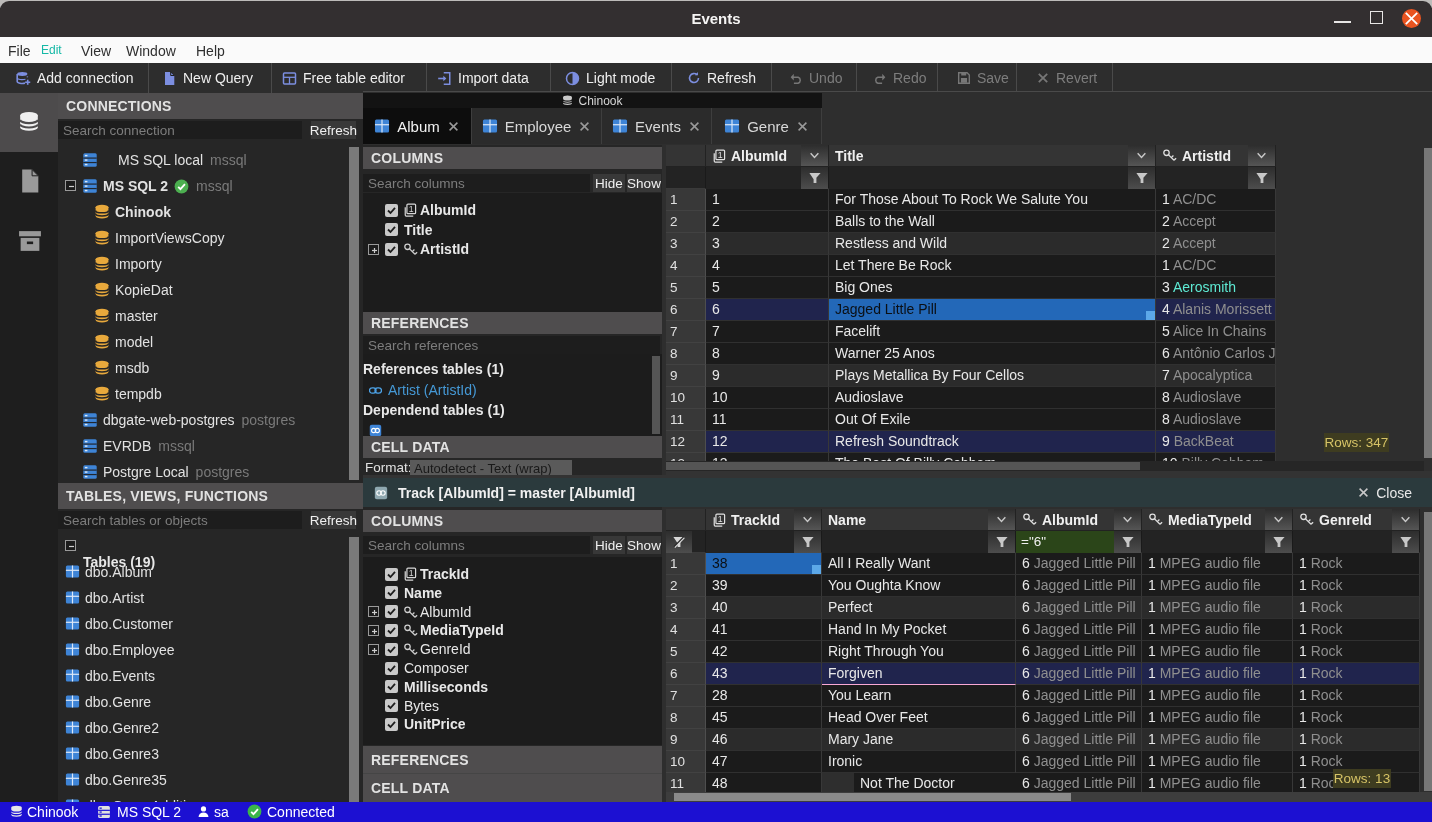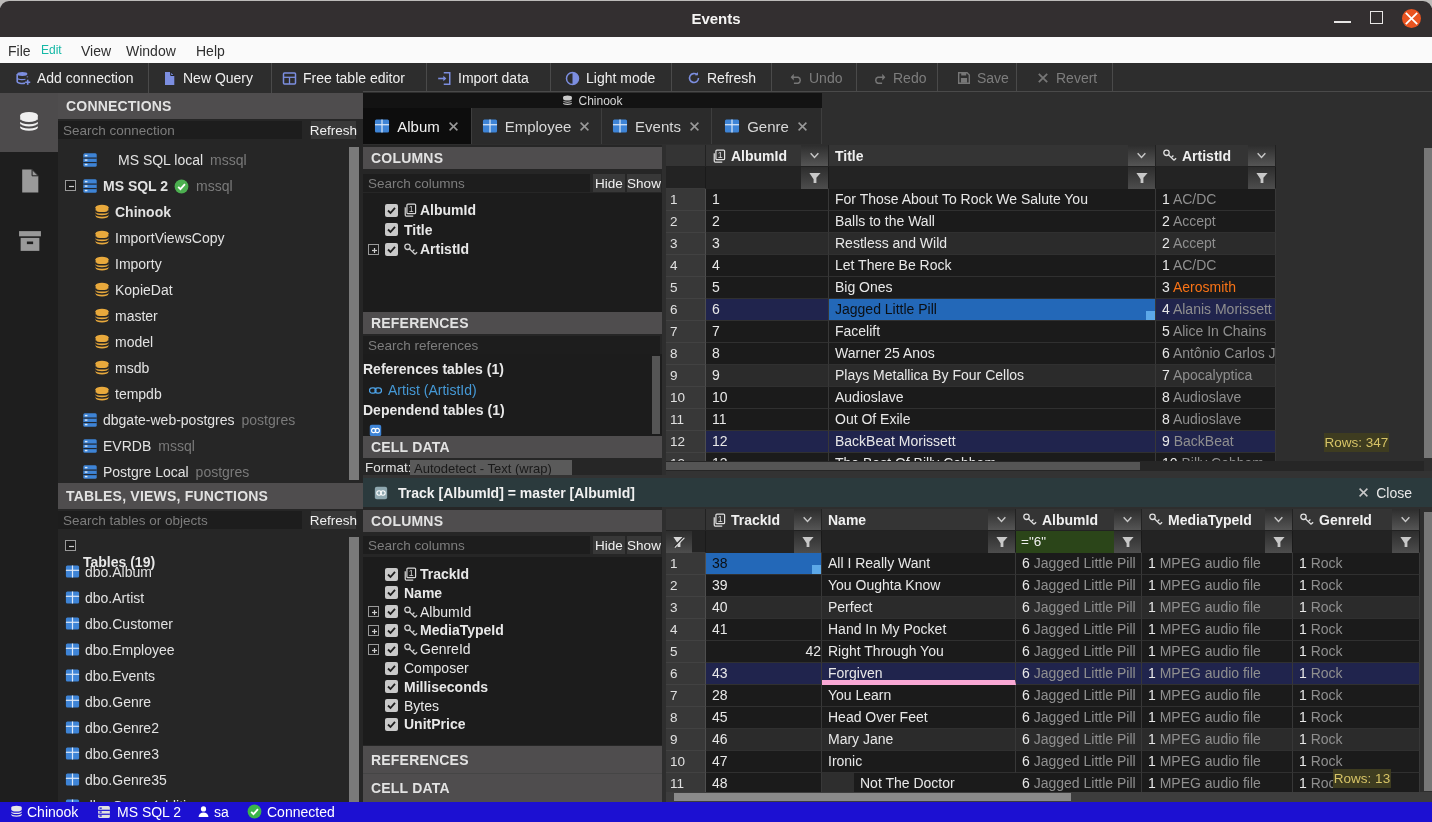--- a/index.html
+++ b/index.html
@@ -600,21 +600,21 @@
       <div class="abs" style="left:40px;top:44px;width:123px;height:22px;background:#2B2B2B;border-right:1px solid #383838;border-bottom:1px solid #303030;font-size:14px;color:#E8E8E8;padding-left:6px;line-height:21px;white-space:nowrap;overflow:hidden;">3</div>
       <div class="abs" style="left:163px;top:44px;width:327px;height:22px;background:#2B2B2B;border-right:1px solid #383838;border-bottom:1px solid #303030;font-size:14px;color:#E8E8E8;padding-left:6px;line-height:21px;white-space:nowrap;overflow:hidden;">Restless and Wild</div>
       <div class="abs" style="left:490px;top:44px;width:120px;height:22px;background:#2B2B2B;border-right:1px solid #383838;border-bottom:1px solid #303030;font-size:14px;color:#E8E8E8;padding-left:6px;line-height:21px;white-space:nowrap;overflow:hidden;">2 <span style="color:#8F8F8F;">Accept</span></div>
       <div class="abs" style="left:0px;top:66px;width:40px;height:22px;background:#383838;border-right:1px solid #4E4E4E;border-bottom:1px solid #424242;color:#E0E0E0;font-size:13.5px;padding-left:4px;line-height:21px;">4</div>
       <div class="abs" style="left:40px;top:66px;width:123px;height:22px;background:#1B1B1B;border-right:1px solid #383838;border-bottom:1px solid #303030;font-size:14px;color:#E8E8E8;padding-left:6px;line-height:21px;white-space:nowrap;overflow:hidden;">4</div>
       <div class="abs" style="left:163px;top:66px;width:327px;height:22px;background:#1B1B1B;border-right:1px solid #383838;border-bottom:1px solid #303030;font-size:14px;color:#E8E8E8;padding-left:6px;line-height:21px;white-space:nowrap;overflow:hidden;">Let There Be Rock</div>
       <div class="abs" style="left:490px;top:66px;width:120px;height:22px;background:#1B1B1B;border-right:1px solid #383838;border-bottom:1px solid #303030;font-size:14px;color:#E8E8E8;padding-left:6px;line-height:21px;white-space:nowrap;overflow:hidden;">1 <span style="color:#8F8F8F;">AC/DC</span></div>
       <div class="abs" style="left:0px;top:88px;width:40px;height:22px;background:#383838;border-right:1px solid #4E4E4E;border-bottom:1px solid #424242;color:#E0E0E0;font-size:13.5px;padding-left:4px;line-height:21px;">5</div>
       <div class="abs" style="left:40px;top:88px;width:123px;height:22px;background:#1B1B1B;border-right:1px solid #383838;border-bottom:1px solid #303030;font-size:14px;color:#E8E8E8;padding-left:6px;line-height:21px;white-space:nowrap;overflow:hidden;">5</div>
       <div class="abs" style="left:163px;top:88px;width:327px;height:22px;background:#1B1B1B;border-right:1px solid #383838;border-bottom:1px solid #303030;font-size:14px;color:#E8E8E8;padding-left:6px;line-height:21px;white-space:nowrap;overflow:hidden;">Big Ones</div>
-      <div class="abs" style="left:490px;top:88px;width:120px;height:22px;background:#1B1B1B;border-right:1px solid #383838;border-bottom:1px solid #303030;font-size:14px;color:#E8E8E8;padding-left:6px;line-height:21px;white-space:nowrap;overflow:hidden;">3 <span style="color:#f97316;">Aerosmith</span></div>
+      <div class="abs" style="left:490px;top:88px;width:120px;height:22px;background:#1B1B1B;border-right:1px solid #383838;border-bottom:1px solid #303030;font-size:14px;color:#E8E8E8;padding-left:6px;line-height:21px;white-space:nowrap;overflow:hidden;">3 <span style="color:#5eead4;">Aerosmith</span></div>
       <div class="abs" style="left:0px;top:110px;width:40px;height:22px;background:#383838;border-right:1px solid #4E4E4E;border-bottom:1px solid #424242;color:#E0E0E0;font-size:13.5px;padding-left:4px;line-height:21px;">6</div>
       <div class="abs" style="left:40px;top:110px;width:123px;height:22px;background:#20244D;border-right:1px solid #383838;border-bottom:1px solid #303030;font-size:14px;color:#E8E8E8;padding-left:6px;line-height:21px;white-space:nowrap;overflow:hidden;">6</div>
       <div class="abs" style="left:163px;top:110px;width:327px;height:22px;background:#2368B8;border-right:1px solid #383838;border-bottom:1px solid #303030;font-size:14px;color:#E8E8E8;padding-left:6px;line-height:21px;white-space:nowrap;overflow:hidden;"><span style="color:#0b0f14;">Jagged Little Pill</span><span style="position:absolute;right:0px;bottom:0px;width:9px;height:9px;background:#5CA8E8;"></span></div>
       <div class="abs" style="left:490px;top:110px;width:120px;height:22px;background:#20244D;border-right:1px solid #383838;border-bottom:1px solid #303030;font-size:14px;color:#E8E8E8;padding-left:6px;line-height:21px;white-space:nowrap;overflow:hidden;">4 <span style="color:#8F8F8F;">Alanis Morissett</span></div>
       <div class="abs" style="left:0px;top:132px;width:40px;height:22px;background:#383838;border-right:1px solid #4E4E4E;border-bottom:1px solid #424242;color:#E0E0E0;font-size:13.5px;padding-left:4px;line-height:21px;">7</div>
       <div class="abs" style="left:40px;top:132px;width:123px;height:22px;background:#1B1B1B;border-right:1px solid #383838;border-bottom:1px solid #303030;font-size:14px;color:#E8E8E8;padding-left:6px;line-height:21px;white-space:nowrap;overflow:hidden;">7</div>
       <div class="abs" style="left:163px;top:132px;width:327px;height:22px;background:#1B1B1B;border-right:1px solid #383838;border-bottom:1px solid #303030;font-size:14px;color:#E8E8E8;padding-left:6px;line-height:21px;white-space:nowrap;overflow:hidden;">Facelift</div>
       <div class="abs" style="left:490px;top:132px;width:120px;height:22px;background:#1B1B1B;border-right:1px solid #383838;border-bottom:1px solid #303030;font-size:14px;color:#E8E8E8;padding-left:6px;line-height:21px;white-space:nowrap;overflow:hidden;">5 <span style="color:#8F8F8F;">Alice In Chains</span></div>
       <div class="abs" style="left:0px;top:154px;width:40px;height:22px;background:#383838;border-right:1px solid #4E4E4E;border-bottom:1px solid #424242;color:#E0E0E0;font-size:13.5px;padding-left:4px;line-height:21px;">8</div>
       <div class="abs" style="left:40px;top:154px;width:123px;height:22px;background:#1B1B1B;border-right:1px solid #383838;border-bottom:1px solid #303030;font-size:14px;color:#E8E8E8;padding-left:6px;line-height:21px;white-space:nowrap;overflow:hidden;">8</div>
@@ -627,21 +627,21 @@
       <div class="abs" style="left:0px;top:198px;width:40px;height:22px;background:#383838;border-right:1px solid #4E4E4E;border-bottom:1px solid #424242;color:#E0E0E0;font-size:13.5px;padding-left:4px;line-height:21px;">10</div>
       <div class="abs" style="left:40px;top:198px;width:123px;height:22px;background:#1B1B1B;border-right:1px solid #383838;border-bottom:1px solid #303030;font-size:14px;color:#E8E8E8;padding-left:6px;line-height:21px;white-space:nowrap;overflow:hidden;">10</div>
       <div class="abs" style="left:163px;top:198px;width:327px;height:22px;background:#1B1B1B;border-right:1px solid #383838;border-bottom:1px solid #303030;font-size:14px;color:#E8E8E8;padding-left:6px;line-height:21px;white-space:nowrap;overflow:hidden;">Audioslave</div>
       <div class="abs" style="left:490px;top:198px;width:120px;height:22px;background:#1B1B1B;border-right:1px solid #383838;border-bottom:1px solid #303030;font-size:14px;color:#E8E8E8;padding-left:6px;line-height:21px;white-space:nowrap;overflow:hidden;">8 <span style="color:#8F8F8F;">Audioslave</span></div>
       <div class="abs" style="left:0px;top:220px;width:40px;height:22px;background:#383838;border-right:1px solid #4E4E4E;border-bottom:1px solid #424242;color:#E0E0E0;font-size:13.5px;padding-left:4px;line-height:21px;">11</div>
       <div class="abs" style="left:40px;top:220px;width:123px;height:22px;background:#1B1B1B;border-right:1px solid #383838;border-bottom:1px solid #303030;font-size:14px;color:#E8E8E8;padding-left:6px;line-height:21px;white-space:nowrap;overflow:hidden;">11</div>
       <div class="abs" style="left:163px;top:220px;width:327px;height:22px;background:#1B1B1B;border-right:1px solid #383838;border-bottom:1px solid #303030;font-size:14px;color:#E8E8E8;padding-left:6px;line-height:21px;white-space:nowrap;overflow:hidden;">Out Of Exile</div>
       <div class="abs" style="left:490px;top:220px;width:120px;height:22px;background:#1B1B1B;border-right:1px solid #383838;border-bottom:1px solid #303030;font-size:14px;color:#E8E8E8;padding-left:6px;line-height:21px;white-space:nowrap;overflow:hidden;">8 <span style="color:#8F8F8F;">Audioslave</span></div>
       <div class="abs" style="left:0px;top:242px;width:40px;height:22px;background:#383838;border-right:1px solid #4E4E4E;border-bottom:1px solid #424242;color:#E0E0E0;font-size:13.5px;padding-left:4px;line-height:21px;">12</div>
       <div class="abs" style="left:40px;top:242px;width:123px;height:22px;background:#20244D;border-right:1px solid #383838;border-bottom:1px solid #303030;font-size:14px;color:#E8E8E8;padding-left:6px;line-height:21px;white-space:nowrap;overflow:hidden;">12</div>
-      <div class="abs" style="left:163px;top:242px;width:327px;height:22px;background:#20244D;border-right:1px solid #383838;border-bottom:1px solid #303030;font-size:14px;color:#E8E8E8;padding-left:6px;line-height:21px;white-space:nowrap;overflow:hidden;">BackBeat Morissett</div>
+      <div class="abs" style="left:163px;top:242px;width:327px;height:22px;background:#20244D;border-right:1px solid #383838;border-bottom:1px solid #303030;font-size:14px;color:#E8E8E8;padding-left:6px;line-height:21px;white-space:nowrap;overflow:hidden;">Refresh Soundtrack</div>
       <div class="abs" style="left:490px;top:242px;width:120px;height:22px;background:#20244D;border-right:1px solid #383838;border-bottom:1px solid #303030;font-size:14px;color:#E8E8E8;padding-left:6px;line-height:21px;white-space:nowrap;overflow:hidden;">9 <span style="color:#8F8F8F;">BackBeat</span></div>
       <div class="abs" style="left:0px;top:264px;width:40px;height:22px;background:#383838;border-right:1px solid #4E4E4E;border-bottom:1px solid #424242;color:#E0E0E0;font-size:13.5px;padding-left:4px;line-height:21px;">13</div>
       <div class="abs" style="left:40px;top:264px;width:123px;height:22px;background:#1B1B1B;border-right:1px solid #383838;border-bottom:1px solid #303030;font-size:14px;color:#E8E8E8;padding-left:6px;line-height:21px;white-space:nowrap;overflow:hidden;">13</div>
       <div class="abs" style="left:163px;top:264px;width:327px;height:22px;background:#1B1B1B;border-right:1px solid #383838;border-bottom:1px solid #303030;font-size:14px;color:#E8E8E8;padding-left:6px;line-height:21px;white-space:nowrap;overflow:hidden;">The Best Of Billy Cobham</div>
       <div class="abs" style="left:490px;top:264px;width:120px;height:22px;background:#1B1B1B;border-right:1px solid #383838;border-bottom:1px solid #303030;font-size:14px;color:#E8E8E8;padding-left:6px;line-height:21px;white-space:nowrap;overflow:hidden;">10 <span style="color:#8F8F8F;">Billy Cobham</span></div>
     </div>
 <div class="abs" style="left:666px;top:461px;width:766px;height:10px;background:#262626;"></div>
 <div class="abs" style="left:666px;top:462px;width:474px;height:8px;background:#555;"></div>
 <div class="abs" style="left:1424px;top:145px;width:8px;height:326px;background:#2E2E2E;"></div>
 <div class="abs" style="left:1424px;top:148px;width:8px;height:310px;background:#777;"></div>
@@ -918,28 +918,28 @@
       <div class="abs" style="left:350px;top:44px;width:126px;height:22px;background:#2B2B2B;border-right:1px solid #383838;border-bottom:1px solid #303030;font-size:14px;color:#E8E8E8;padding-left:6px;line-height:21px;white-space:nowrap;overflow:hidden;">6 <span style="color:#8F8F8F;">Jagged Little Pill</span></div>
       <div class="abs" style="left:476px;top:44px;width:151px;height:22px;background:#2B2B2B;border-right:1px solid #383838;border-bottom:1px solid #303030;font-size:14px;color:#E8E8E8;padding-left:6px;line-height:21px;white-space:nowrap;overflow:hidden;">1 <span style="color:#8F8F8F;">MPEG audio file</span></div>
       <div class="abs" style="left:627px;top:44px;width:127px;height:22px;background:#2B2B2B;border-right:1px solid #383838;border-bottom:1px solid #303030;font-size:14px;color:#E8E8E8;padding-left:6px;line-height:21px;white-space:nowrap;overflow:hidden;">1 <span style="color:#8F8F8F;">Rock</span></div>
       <div class="abs" style="left:0px;top:66px;width:40px;height:22px;background:#383838;border-right:1px solid #4E4E4E;border-bottom:1px solid #424242;color:#E0E0E0;font-size:13.5px;padding-left:4px;line-height:21px;">4</div>
       <div class="abs" style="left:40px;top:66px;width:116px;height:22px;background:#1B1B1B;border-right:1px solid #383838;border-bottom:1px solid #303030;font-size:14px;color:#E8E8E8;padding-left:6px;line-height:21px;white-space:nowrap;overflow:hidden;">41</div>
       <div class="abs" style="left:156px;top:66px;width:194px;height:22px;background:#1B1B1B;border-right:1px solid #383838;border-bottom:1px solid #303030;font-size:14px;color:#E8E8E8;padding-left:6px;line-height:21px;white-space:nowrap;overflow:hidden;">Hand In My Pocket</div>
       <div class="abs" style="left:350px;top:66px;width:126px;height:22px;background:#1B1B1B;border-right:1px solid #383838;border-bottom:1px solid #303030;font-size:14px;color:#E8E8E8;padding-left:6px;line-height:21px;white-space:nowrap;overflow:hidden;">6 <span style="color:#8F8F8F;">Jagged Little Pill</span></div>
       <div class="abs" style="left:476px;top:66px;width:151px;height:22px;background:#1B1B1B;border-right:1px solid #383838;border-bottom:1px solid #303030;font-size:14px;color:#E8E8E8;padding-left:6px;line-height:21px;white-space:nowrap;overflow:hidden;">1 <span style="color:#8F8F8F;">MPEG audio file</span></div>
       <div class="abs" style="left:627px;top:66px;width:127px;height:22px;background:#1B1B1B;border-right:1px solid #383838;border-bottom:1px solid #303030;font-size:14px;color:#E8E8E8;padding-left:6px;line-height:21px;white-space:nowrap;overflow:hidden;">1 <span style="color:#8F8F8F;">Rock</span></div>
       <div class="abs" style="left:0px;top:88px;width:40px;height:22px;background:#383838;border-right:1px solid #4E4E4E;border-bottom:1px solid #424242;color:#E0E0E0;font-size:13.5px;padding-left:4px;line-height:21px;">5</div>
-      <div class="abs" style="left:40px;top:88px;width:116px;height:22px;background:#1B1B1B;border-right:1px solid #383838;border-bottom:1px solid #303030;font-size:14px;color:#E8E8E8;padding-left:6px;line-height:21px;white-space:nowrap;overflow:hidden;text-align:right;">42</div>
+      <div class="abs" style="left:40px;top:88px;width:116px;height:22px;background:#1B1B1B;border-right:1px solid #383838;border-bottom:1px solid #303030;font-size:14px;color:#E8E8E8;padding-left:6px;line-height:21px;white-space:nowrap;overflow:hidden;">42</div>
       <div class="abs" style="left:156px;top:88px;width:194px;height:22px;background:#1B1B1B;border-right:1px solid #383838;border-bottom:1px solid #303030;font-size:14px;color:#E8E8E8;padding-left:6px;line-height:21px;white-space:nowrap;overflow:hidden;">Right Through You</div>
       <div class="abs" style="left:350px;top:88px;width:126px;height:22px;background:#1B1B1B;border-right:1px solid #383838;border-bottom:1px solid #303030;font-size:14px;color:#E8E8E8;padding-left:6px;line-height:21px;white-space:nowrap;overflow:hidden;">6 <span style="color:#8F8F8F;">Jagged Little Pill</span></div>
       <div class="abs" style="left:476px;top:88px;width:151px;height:22px;background:#1B1B1B;border-right:1px solid #383838;border-bottom:1px solid #303030;font-size:14px;color:#E8E8E8;padding-left:6px;line-height:21px;white-space:nowrap;overflow:hidden;">1 <span style="color:#8F8F8F;">MPEG audio file</span></div>
       <div class="abs" style="left:627px;top:88px;width:127px;height:22px;background:#1B1B1B;border-right:1px solid #383838;border-bottom:1px solid #303030;font-size:14px;color:#E8E8E8;padding-left:6px;line-height:21px;white-space:nowrap;overflow:hidden;">1 <span style="color:#8F8F8F;">Rock</span></div>
       <div class="abs" style="left:0px;top:110px;width:40px;height:22px;background:#383838;border-right:1px solid #4E4E4E;border-bottom:1px solid #424242;color:#E0E0E0;font-size:13.5px;padding-left:4px;line-height:21px;">6</div>
       <div class="abs" style="left:40px;top:110px;width:116px;height:22px;background:#20244D;border-right:1px solid #383838;border-bottom:1px solid #303030;font-size:14px;color:#E8E8E8;padding-left:6px;line-height:21px;white-space:nowrap;overflow:hidden;">43</div>
-      <div class="abs" style="left:156px;top:110px;width:194px;height:22px;background:#20244D;border-right:1px solid #383838;border-bottom:5px solid #f9a8d4;font-size:14px;color:#E8E8E8;padding-left:6px;line-height:21px;white-space:nowrap;overflow:hidden;">Forgiven</div>
+      <div class="abs" style="left:156px;top:110px;width:194px;height:22px;background:#20244D;border-right:1px solid #383838;border-bottom:1px solid #f9a8d4;font-size:14px;color:#E8E8E8;padding-left:6px;line-height:21px;white-space:nowrap;overflow:hidden;">Forgiven</div>
       <div class="abs" style="left:350px;top:110px;width:126px;height:22px;background:#20244D;border-right:1px solid #383838;border-bottom:1px solid #303030;font-size:14px;color:#E8E8E8;padding-left:6px;line-height:21px;white-space:nowrap;overflow:hidden;">6 <span style="color:#8F8F8F;">Jagged Little Pill</span></div>
       <div class="abs" style="left:476px;top:110px;width:151px;height:22px;background:#20244D;border-right:1px solid #383838;border-bottom:1px solid #303030;font-size:14px;color:#E8E8E8;padding-left:6px;line-height:21px;white-space:nowrap;overflow:hidden;">1 <span style="color:#8F8F8F;">MPEG audio file</span></div>
       <div class="abs" style="left:627px;top:110px;width:127px;height:22px;background:#20244D;border-right:1px solid #383838;border-bottom:1px solid #303030;font-size:14px;color:#E8E8E8;padding-left:6px;line-height:21px;white-space:nowrap;overflow:hidden;">1 <span style="color:#8F8F8F;">Rock</span></div>
       <div class="abs" style="left:0px;top:132px;width:40px;height:22px;background:#383838;border-right:1px solid #4E4E4E;border-bottom:1px solid #424242;color:#E0E0E0;font-size:13.5px;padding-left:4px;line-height:21px;">7</div>
       <div class="abs" style="left:40px;top:132px;width:116px;height:22px;background:#1B1B1B;border-right:1px solid #383838;border-bottom:1px solid #303030;font-size:14px;color:#E8E8E8;padding-left:6px;line-height:21px;white-space:nowrap;overflow:hidden;">28</div>
       <div class="abs" style="left:156px;top:132px;width:194px;height:22px;background:#1B1B1B;border-right:1px solid #383838;border-bottom:1px solid #303030;font-size:14px;color:#E8E8E8;padding-left:6px;line-height:21px;white-space:nowrap;overflow:hidden;">You Learn</div>
       <div class="abs" style="left:350px;top:132px;width:126px;height:22px;background:#1B1B1B;border-right:1px solid #383838;border-bottom:1px solid #303030;font-size:14px;color:#E8E8E8;padding-left:6px;line-height:21px;white-space:nowrap;overflow:hidden;">6 <span style="color:#8F8F8F;">Jagged Little Pill</span></div>
       <div class="abs" style="left:476px;top:132px;width:151px;height:22px;background:#1B1B1B;border-right:1px solid #383838;border-bottom:1px solid #303030;font-size:14px;color:#E8E8E8;padding-left:6px;line-height:21px;white-space:nowrap;overflow:hidden;">1 <span style="color:#8F8F8F;">MPEG audio file</span></div>
       <div class="abs" style="left:627px;top:132px;width:127px;height:22px;background:#1B1B1B;border-right:1px solid #383838;border-bottom:1px solid #303030;font-size:14px;color:#E8E8E8;padding-left:6px;line-height:21px;white-space:nowrap;overflow:hidden;">1 <span style="color:#8F8F8F;">Rock</span></div>
       <div class="abs" style="left:0px;top:154px;width:40px;height:22px;background:#383838;border-right:1px solid #4E4E4E;border-bottom:1px solid #424242;color:#E0E0E0;font-size:13.5px;padding-left:4px;line-height:21px;">8</div>

